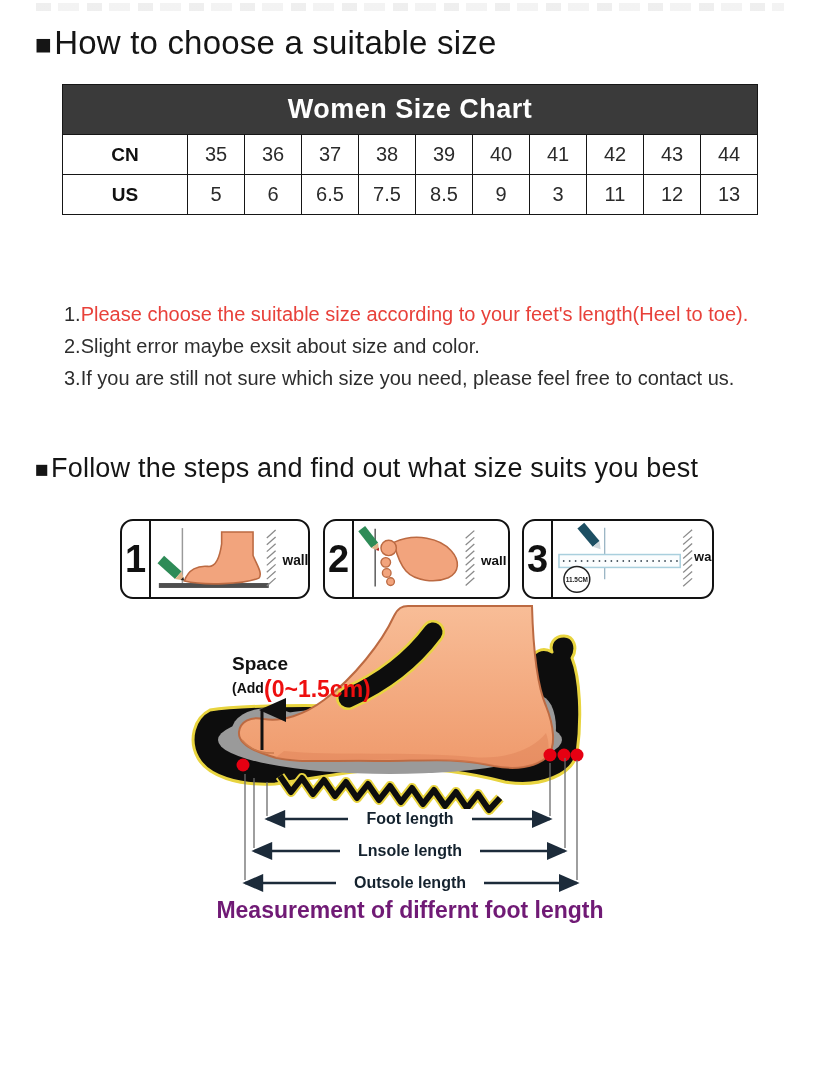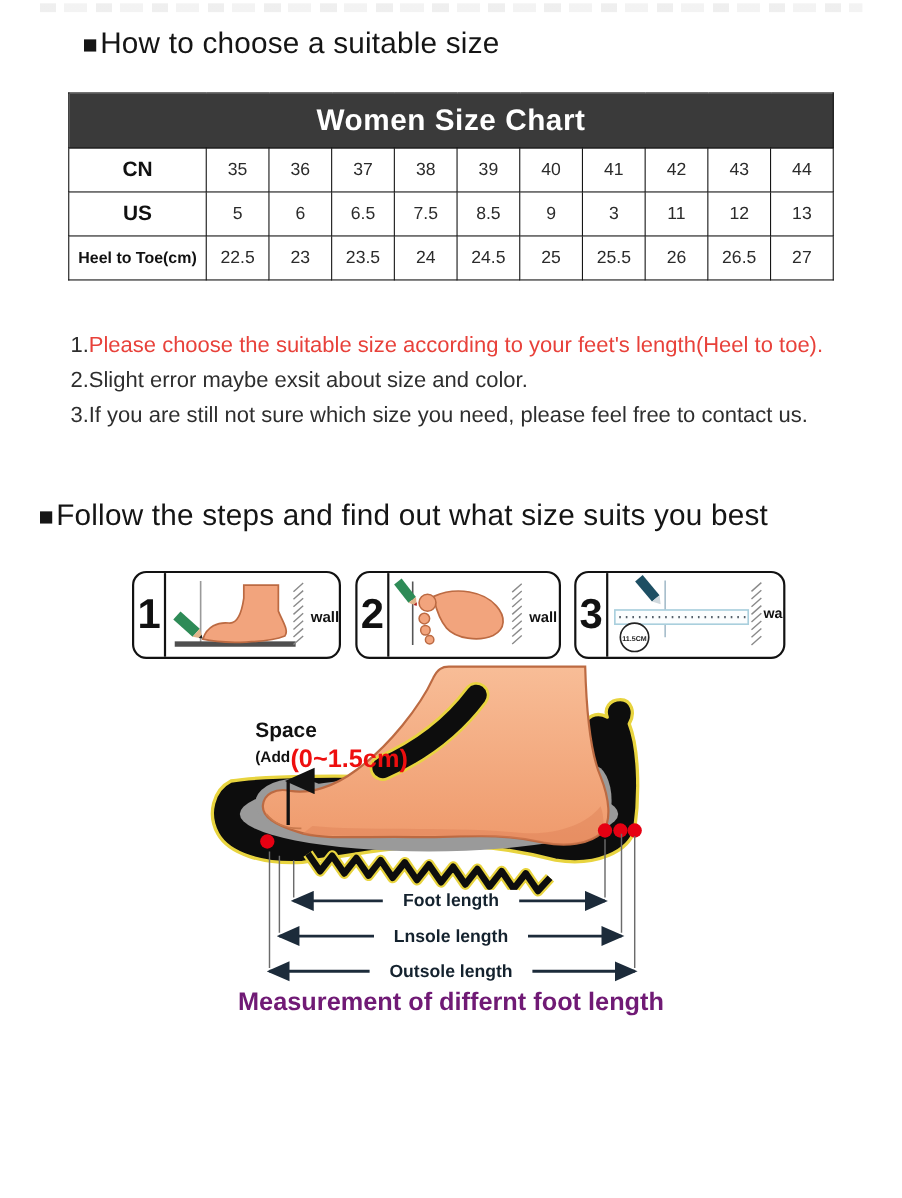--- a/index.html
+++ b/index.html
@@ -3,32 +3,32 @@
 <meta charset="utf-8">
 <style>
   html,body{margin:0;padding:0;background:#fff;}
   .page{position:relative;width:820px;height:1089px;background:#ffffff;overflow:hidden;
         font-family:"Liberation Sans",sans-serif;color:#111;}
   
   .top-strip{position:absolute;left:36px;top:3px;width:748px;height:8px;opacity:.85;
     background:repeating-linear-gradient(90deg,#ececec 0 15px,#ffffff 15px 22px,#f1f1f1 22px 43px,#ffffff 43px 51px);}
   .sec-title{position:absolute;left:35px;font-weight:500;color:#151515;letter-spacing:.2px;white-space:nowrap;}
   .sec-title .bullet{font-size:.85em;margin-right:2px;}
-  #title1{top:24px;font-size:27px;margin-left:40px;}
+  #title1{top:24px;font-size:33px;}
   #title2{top:453px;font-size:27px;}
 
   
   table.size-table{position:absolute;left:62px;top:84px;width:696px;border-collapse:collapse;table-layout:fixed;}
   table.size-table col.c0{width:125px;}
   table.size-table th,table.size-table td{border:1.6px solid #161616;text-align:center;padding:0;}
   table.size-table th.hdr{background:#3a3a3a;color:#fff;font-size:27px;font-weight:bold;height:49px;letter-spacing:.5px;}
   table.size-table tbody tr{height:40px;}
   table.size-table tbody th{font-size:19px;font-weight:bold;color:#111;}
   table.size-table tbody th.small{font-size:14.5px;}
-  table.size-table tbody td{font-size:16px;color:#2b2b2b;}
+  table.size-table tbody td{font-size:20px;color:#2b2b2b;}
 
   .notes{position:absolute;left:64px;top:303px;font-size:20px;color:#2e2e2e;}
   .note{margin-bottom:9px;white-space:nowrap;}
   .note .red{color:#e8413a;}
 
   
   .panel{position:absolute;top:519px;height:80px;border:2.5px solid #121212;border-radius:13px;
          background:#fff;display:flex;align-items:stretch;box-sizing:border-box;}
   #panel1{left:120px;width:190px;}
   #panel2{left:323px;width:187px;}
@@ -92,33 +92,20 @@
         <td>6</td>
         <td>6.5</td>
         <td>7.5</td>
         <td>8.5</td>
         <td>9</td>
         <td>3</td>
         <td>11</td>
         <td>12</td>
         <td>13</td>
       </tr>
-      <tr>
-        <th class="small">Heel to Toe(cm)</th>
-        <td>22.5</td>
-        <td>23</td>
-        <td>23.5</td>
-        <td>24</td>
-        <td>24.5</td>
-        <td>25</td>
-        <td>25.5</td>
-        <td>26</td>
-        <td>26.5</td>
-        <td>27</td>
-      </tr>
     </tbody>
   </table>
 
   <div class="notes">
     <div class="note"><span>1.</span><span class="red">Please choose the suitable size according to your feet's length(Heel to toe).</span></div>
     <div class="note"><span>2.</span><span>Slight error maybe exsit about size and color.</span></div>
     <div class="note"><span>3.</span><span>If you are still not sure which size you need, please feel free to contact us.</span></div>
   </div>
 
   <div class="sec-title" id="title2">

